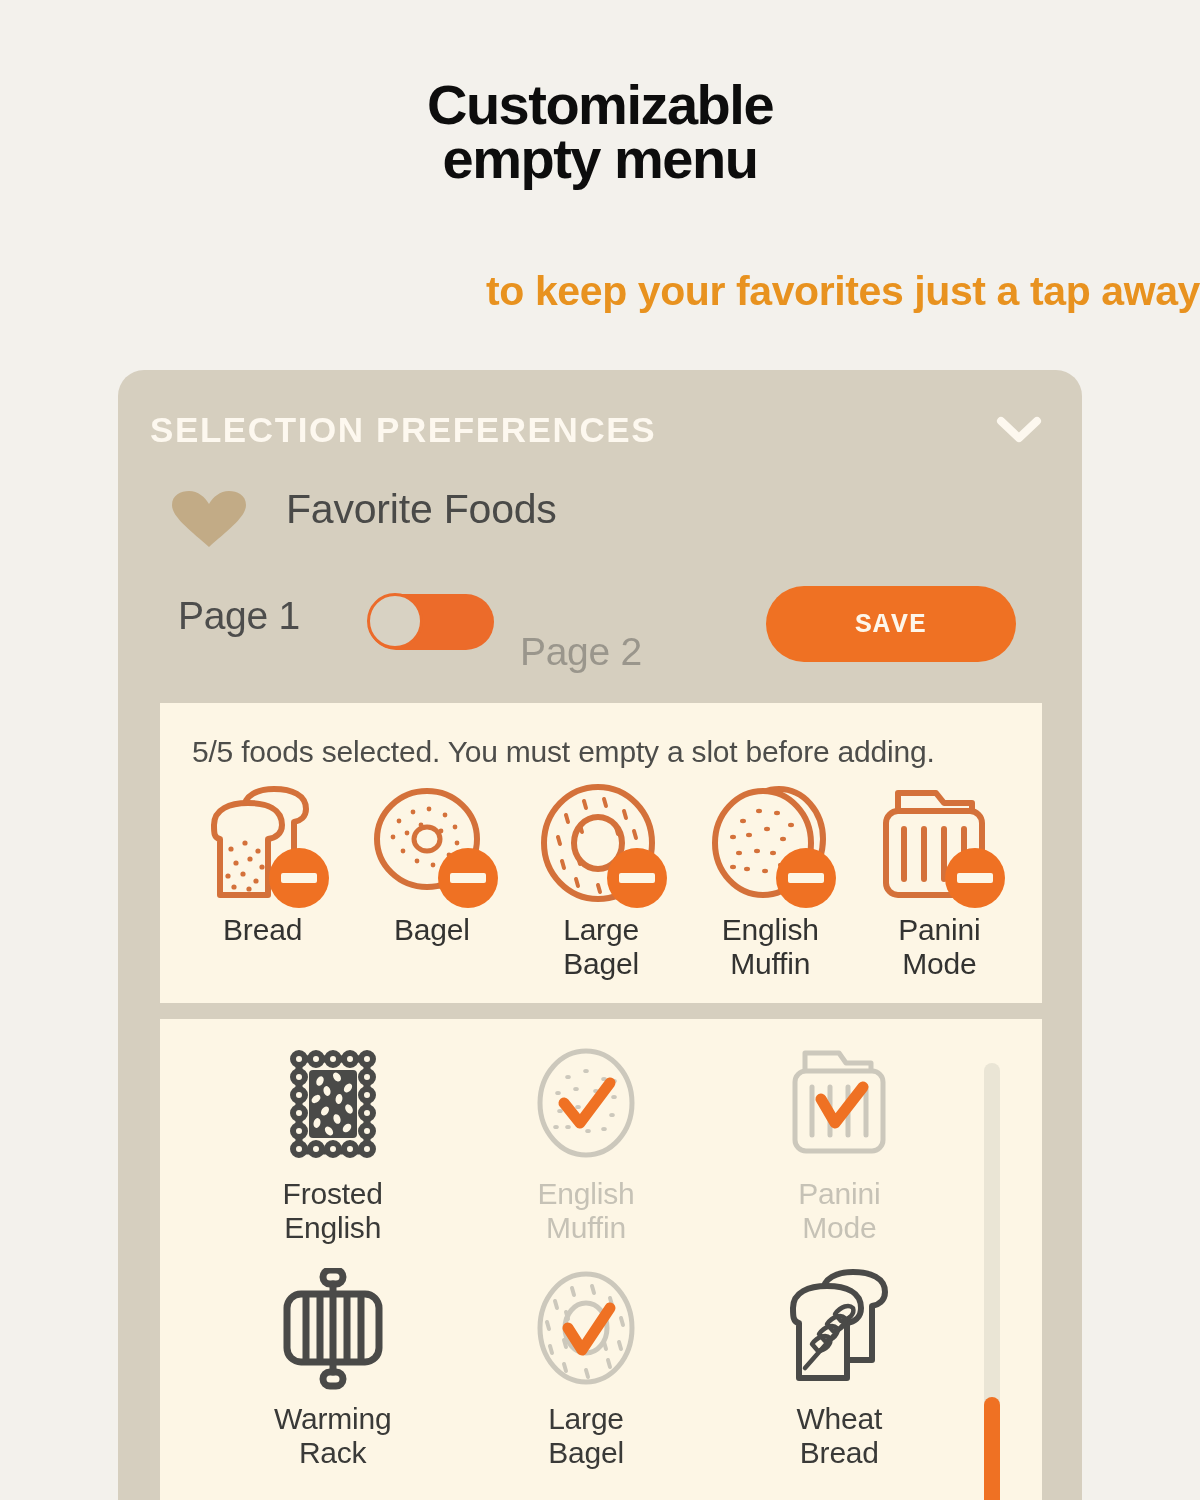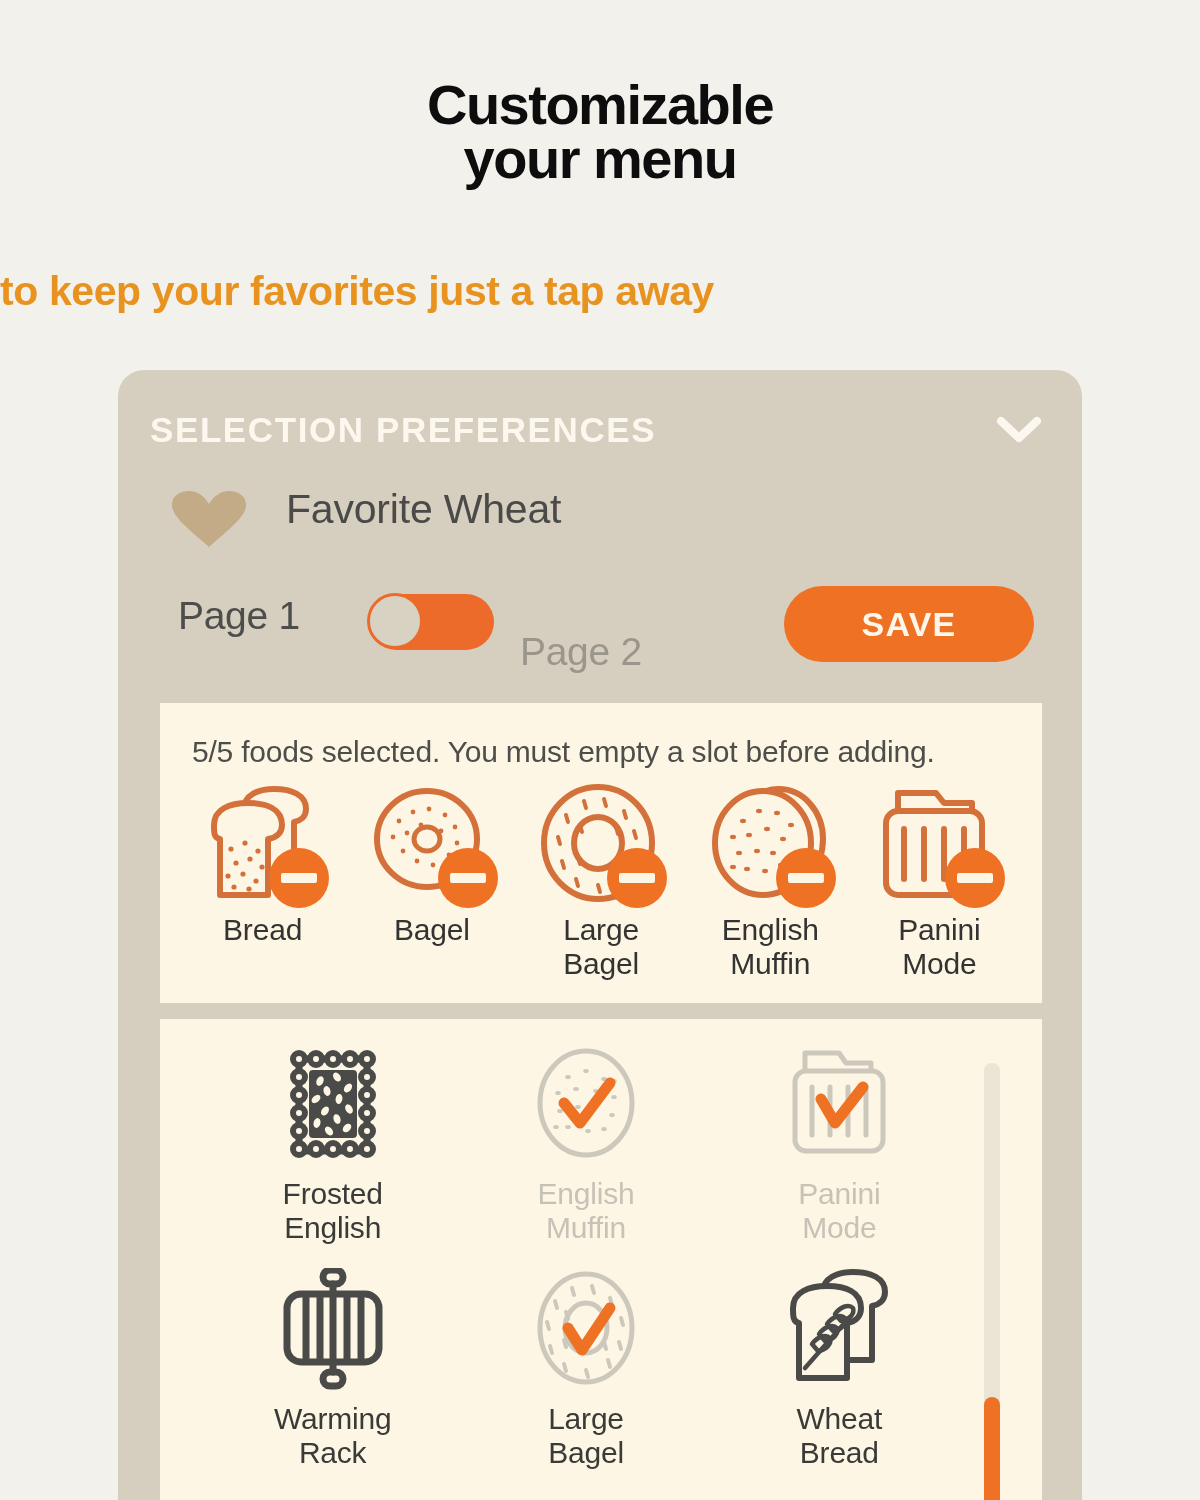--- a/index.html
+++ b/index.html
@@ -15,21 +15,21 @@
   .headline{
     position:absolute;left:0;top:78px;width:1200px;
     text-align:center;
     font-size:56px;line-height:0.96;
     font-weight:700;letter-spacing:-1.5px;
     color:#0d0d0d;
   }
   .headline .l2{display:block;}
   .subhead{
     position:absolute;left:0;top:268px;width:1200px;
-    text-align:left;
+    text-align:right;
     font-size:41px;font-weight:700;letter-spacing:-0.4px;
     color:#e8921f;
   }
 
   
   .card{
     position:absolute;left:118px;top:370px;
     width:964px;height:1140px;
     background:#d6cfbf;
     border-radius:26px 26px 0 0;
@@ -70,25 +70,25 @@
     width:126px;height:56px;border-radius:28px;
     background:#ec6b2a;
   }
   .knob{
     position:absolute;left:-1px;top:-1px;
     width:56px;height:56px;border-radius:50%;
     background:#d8d2c3;border:3px solid #ec6b2a;
     box-sizing:border-box;
   }
   .save-btn{
-    position:absolute;right:16px;top:4px;
+    position:absolute;right:34px;top:4px;
     width:250px;height:76px;border-radius:38px;
     background:#ef7123;border:none;cursor:pointer;
-    color:#fdf6ea;font-size:34px;font-weight:700;letter-spacing:1.2px;
-    font-family:Liberation Sans, sans-serif;
+    color:#fdf6ea;font-size:28px;font-weight:700;letter-spacing:1.2px;
+    font-family:Liberation Mono, monospace;
   }
 
   
   .panel{
     position:absolute;left:42px;width:882px;
     background:#fdf6e5;
     margin-top:15px;
   }
   .panel-top{top:318px;height:300px;}
   .panel-bottom{top:634px;height:506px;}
@@ -138,21 +138,21 @@
     width:16px;height:128px;border-radius:8px 8px 0 0;background:#ef7123;
   }
 </style>
 </head>
 <body>
 
 <div class="page">
 
   <div class="headline">
     <span>Customizable</span>
-    <span class="l2">your menu</span>
+    <span class="l2">empty menu</span>
   </div>
   <div class="subhead">to keep your favorites just a tap away</div>
 
   <div class="card">
 
     <div class="card-head">
       <div class="card-title">SELECTION PREFERENCES</div>
       <div class="chevron">
         <svg viewBox="0 0 46 30" width="46" height="30">
           <path d="M5 7 L23 24 L41 7" fill="none" stroke="#fdf8ef" stroke-width="8" stroke-linecap="round" stroke-linejoin="round"></path>
@@ -160,21 +160,21 @@
       </div>
     </div>
 
     <div class="heart-row">
       <div class="heart-icon">
         <svg viewBox="0 0 78 58" width="78" height="58">
           <path d="M39 57 C 20 40, 2 27, 2 15 C 2 5, 11 1, 19 1 C 28 1, 35 7, 39 14
                    C 43 7, 50 1, 59 1 C 67 1, 76 5, 76 15 C 76 27, 58 40, 39 57 Z" fill="#c2ab86"></path>
         </svg>
       </div>
-      <div class="heart-label">Favorite Wheat</div>
+      <div class="heart-label">Favorite Foods</div>
     </div>
 
     <div class="toggle-row">
       <div class="page-lbl p1">Page 1</div>
       <div class="switch">
         <div class="knob"></div>
       </div>
       <div class="page-lbl p2">Page 2</div>
       <button class="save-btn">SAVE</button>
     </div>

